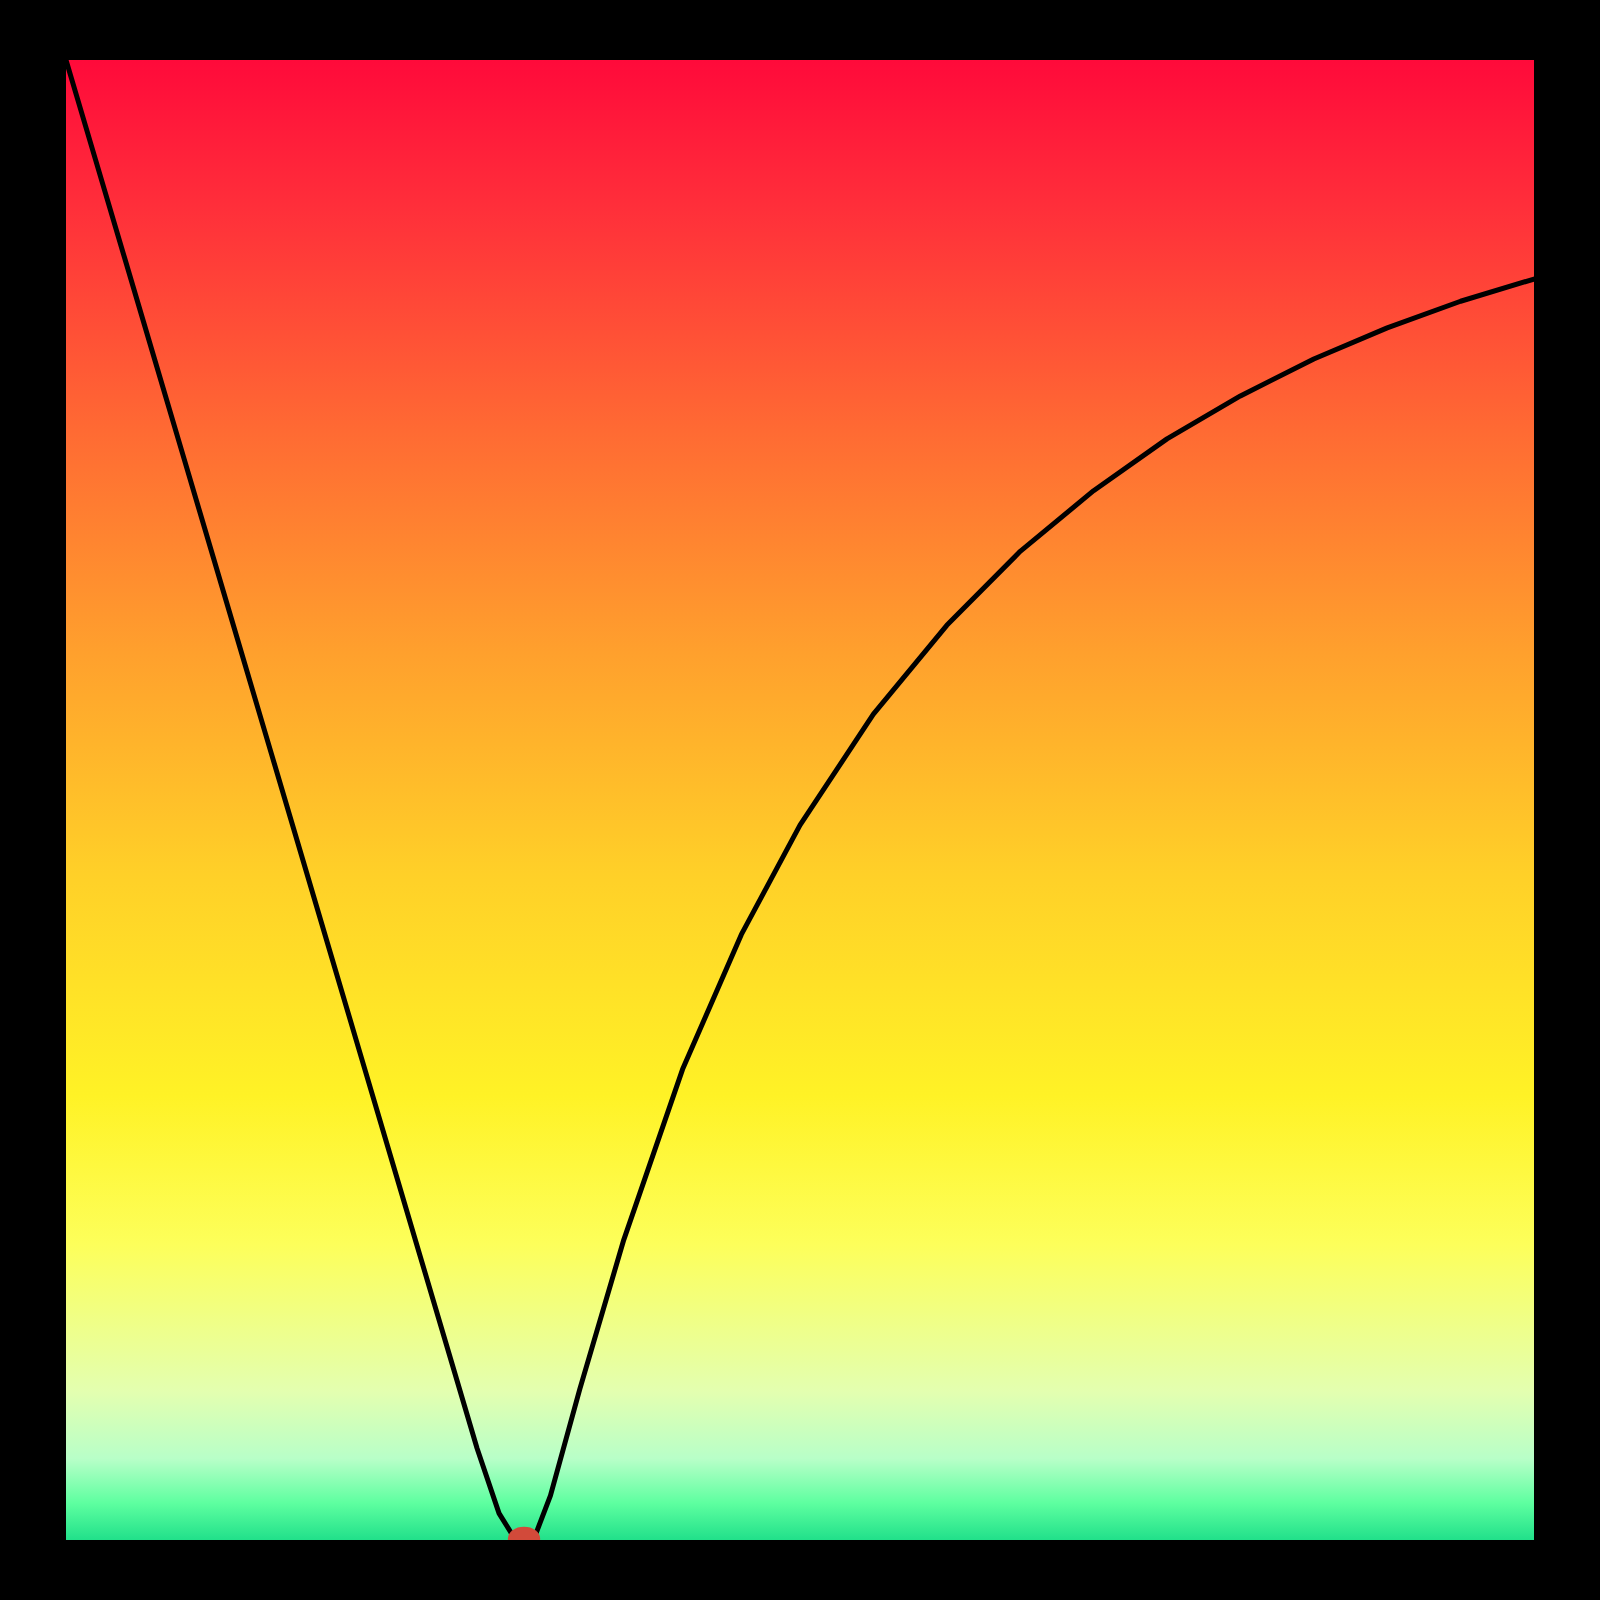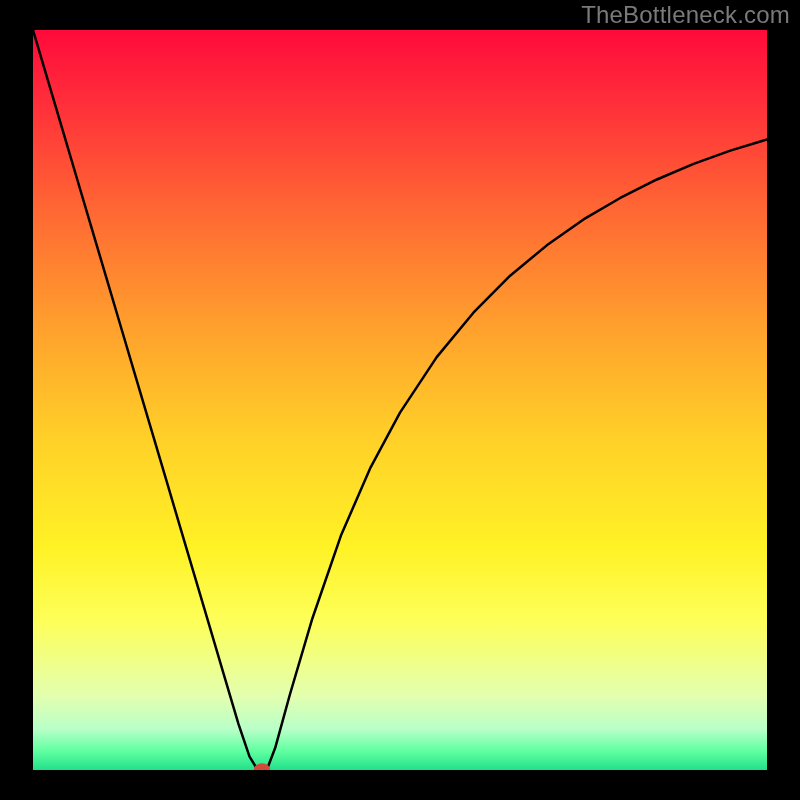--- a/index.html
+++ b/index.html
@@ -38,21 +38,20 @@
   .plot svg {
     display: block;
     width: 734px;
     height: 740px;
   }
 </style>
 </head>
 <body>
 
 <div class="frame">
-  <div class="watermark">TheBottleneck.com</div>
   <div class="plot">
     <svg id="chart-svg" viewBox="0 0 734 740" preserveAspectRatio="none">
         <defs>
           <linearGradient id="bg-grad" x1="0" y1="0" x2="0" y2="1">
             <stop offset="0%" stop-color="#ff0a3a"></stop>
             <stop offset="10%" stop-color="#ff2f3a"></stop>
             <stop offset="25%" stop-color="#ff6a33"></stop>
             <stop offset="40%" stop-color="#ffa02d"></stop>
             <stop offset="55.00000000000001%" stop-color="#ffd028"></stop>
             <stop offset="70%" stop-color="#fff226"></stop>

